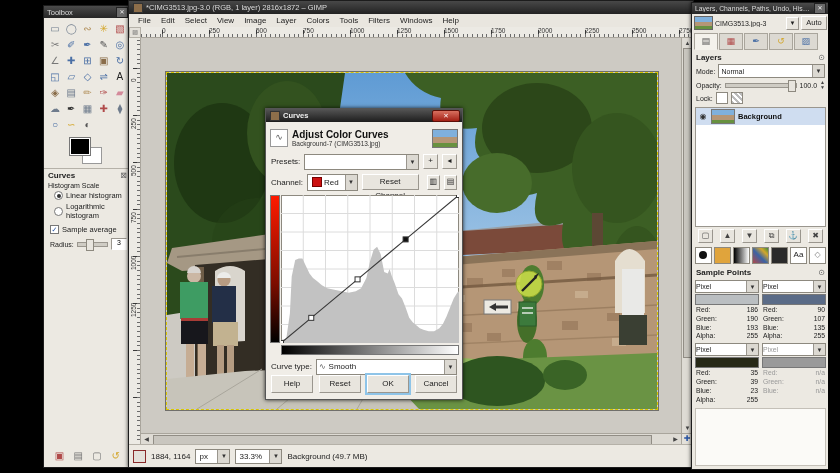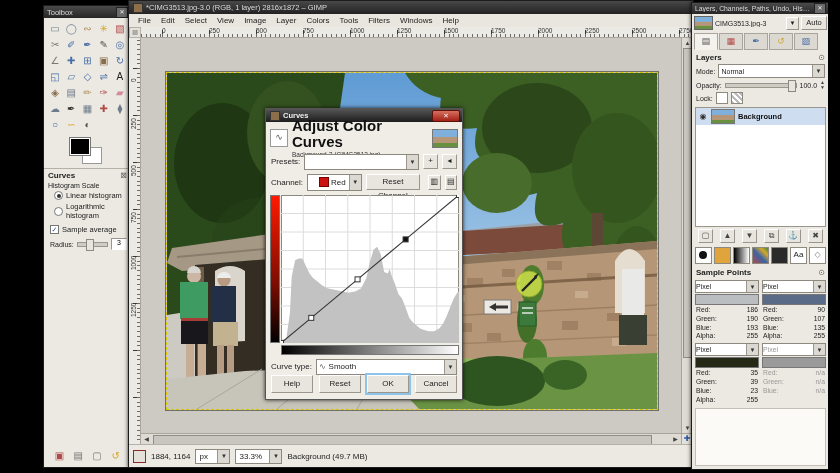--- a/index.html
+++ b/index.html
@@ -70,21 +70,21 @@
   .statcombo{height:13px;display:flex;align-items:center;padding-left:3px;}
   
   #curves{left:265px;top:108px;width:196px;height:290px;background:#f0ede7;z-index:40;border:1px solid #555;}
   #cv-title{height:13px;background:linear-gradient(#555,#1d1d1d);display:flex;align-items:center;padding:0 2px 0 4px;gap:3px;}
   #cv-title .ttl{color:#eee;font-size:7.5px;font-weight:bold;flex:1;}
   #cv-close{width:26px;height:10px;background:linear-gradient(#d8705f,#a32015);border:1px solid #5e0f08;border-radius:2px;
       color:#fff;font-size:6.5px;line-height:9px;text-align:center;}
   #cv-head{position:absolute;left:4px;top:17px;right:4px;height:24px;display:flex;align-items:center;gap:4px;}
   #cv-hicon{width:16px;height:16px;background:#fff;border:1px solid #999;font-size:9px;line-height:15px;text-align:center;color:#555;}
   #cv-headtxt{flex:1;line-height:1.1;}
-  #cv-heading{font-size:15px;font-weight:bold;color:#111;}
+  #cv-heading{font-size:10px;font-weight:bold;color:#111;}
   #cv-subheading{font-size:6.5px;color:#333;}
   #cv-thumb{width:24px;height:17px;border:1px solid #777;background:
       linear-gradient(180deg,#7fb0dc 0 40%,#b59676 40% 75%,#679140 75%);flex:none;}
   .cv-row{position:absolute;left:5px;right:5px;display:flex;align-items:center;gap:4px;}
   .minibtn{width:13px;height:13px;font-size:8px;line-height:12px;}
   #curve-wrap{position:absolute;left:4px;top:86px;}
   #red-strip{position:absolute;left:0;top:0;width:8px;height:146px;border:1px solid #777;
       background:linear-gradient(#ff1a00,#7c0d00 60%,#000);}
   #curve-svg{position:absolute;left:11px;top:0;}
   #hgrad{position:absolute;left:11px;top:150px;width:176px;height:8px;border:1px solid #777;
@@ -419,21 +419,21 @@
       <span class="lbl">Presets:</span>
       <span class="combo" style="flex:1;height:14px;">
         <span></span>
         <span class="arrow">▼</span>
       </span>
       <span class="btn3d minibtn">+</span>
       <span class="btn3d minibtn">◂</span>
     </div>
     <div class="cv-row" style="top:65px;height:16px;">
       <span class="lbl">Channel:</span>
-      <span class="combo" style="width:52px;height:15px;gap:2px;padding-left:11px;">
+      <span class="combo" style="width:52px;height:15px;gap:2px;padding-left:4px;">
         <span style="width:8px;height:8px;background:#cc1111;border:1px solid #700;"></span>
         <span>Red</span>
         <span class="arrow">▼</span>
       </span>
       <span class="btn3d" style="height:14px;line-height:14px;padding:0 5px;">Reset Channel</span>
       <span style="flex:1"></span>
       <span class="btn3d minibtn">▥</span>
       <span class="btn3d minibtn">▤</span>
     </div>
     <div id="curve-wrap">

